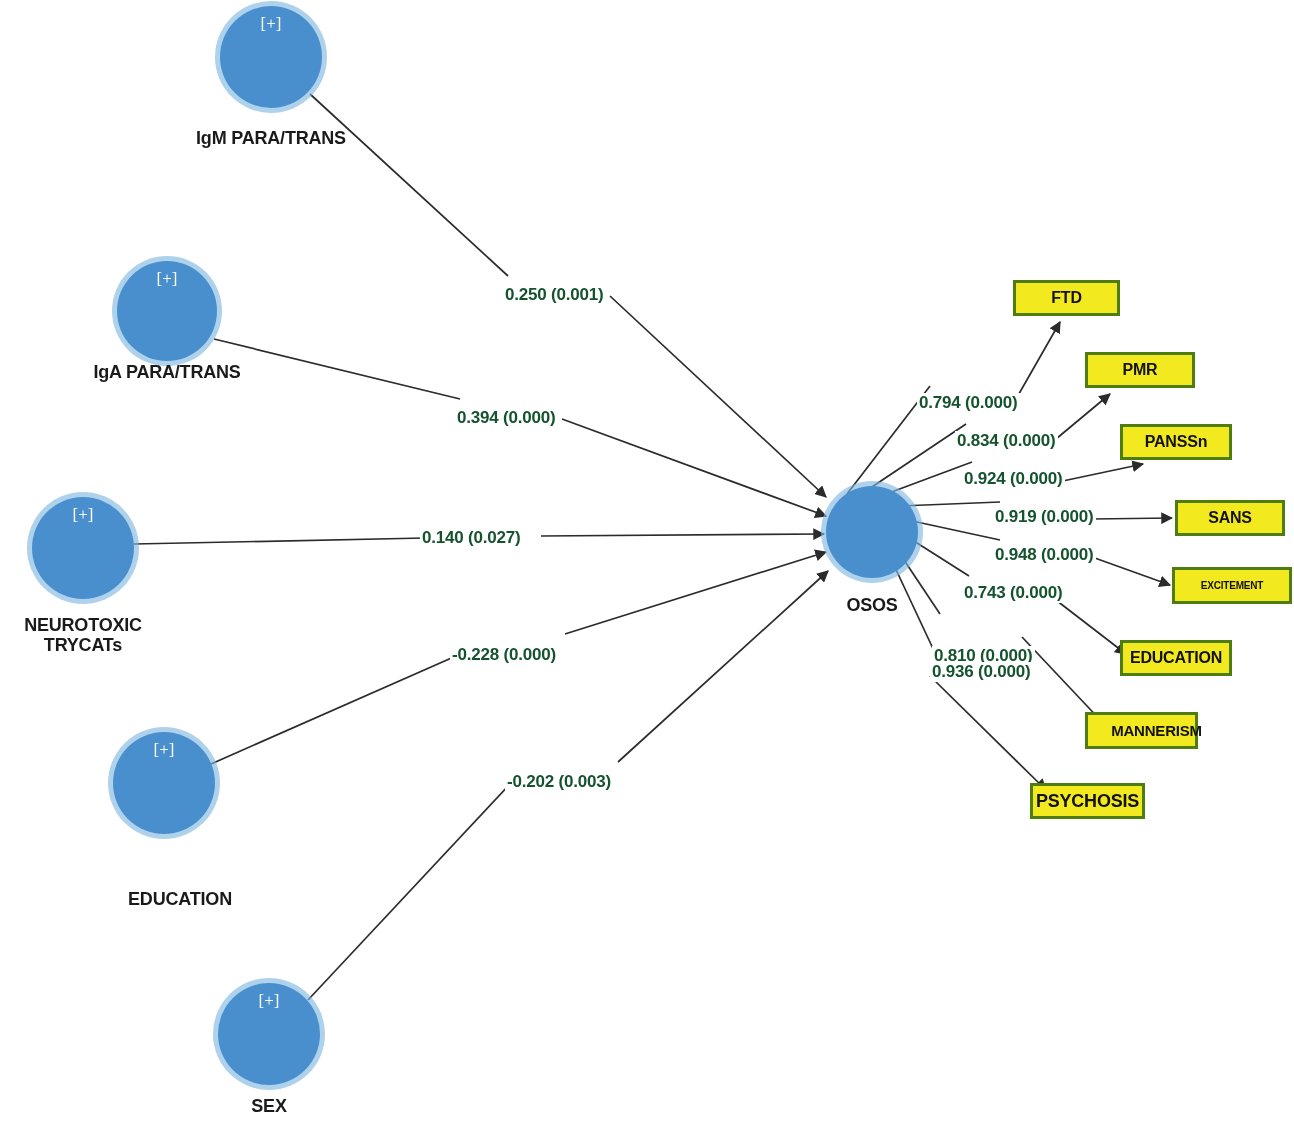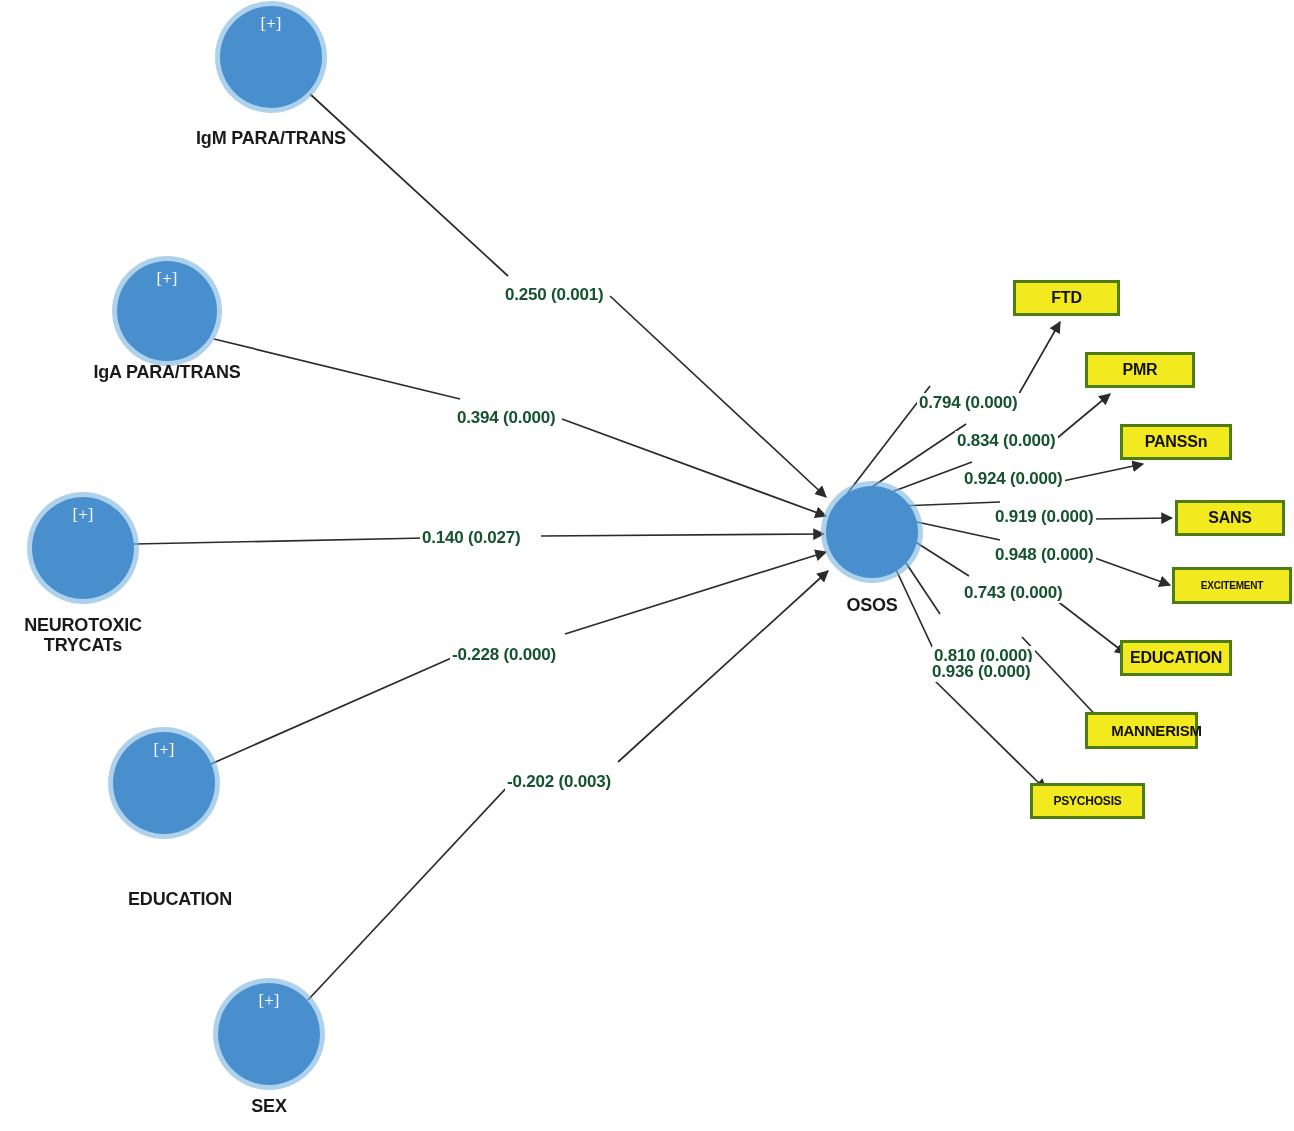--- a/index.html
+++ b/index.html
@@ -192,21 +192,21 @@
   </div>
   <div class="indicator-box" style="left:1172px; top:567px; width:120px; height:37px; font-size:10px;">
     <span>EXCITEMENT</span>
   </div>
   <div class="indicator-box" style="left:1120px; top:640px; width:112px; height:36px;">
     <span>EDUCATION</span>
   </div>
   <div class="indicator-box" style="left:1085px; top:712px; width:113px; height:37px; font-size:15px;padding-left:30px;">
     <span>MANNERISM</span>
   </div>
-  <div class="indicator-box" style="left:1030px; top:783px; width:115px; height:36px; font-size:12px;">
+  <div class="indicator-box" style="left:1030px; top:783px; width:115px; height:36px; font-size:18px;">
     <span>PSYCHOSIS</span>
   </div>
 
   <div class="edge-label" style="left:503px; top:285px;">0.250 (0.001)</div>
   <div class="edge-label" style="left:455px; top:408px;">0.394 (0.000)</div>
   <div class="edge-label" style="left:420px; top:528px;">0.140 (0.027)</div>
   <div class="edge-label" style="left:450px; top:645px;">-0.228 (0.000)</div>
   <div class="edge-label" style="left:505px; top:772px;">-0.202 (0.003)</div>
 
   <div class="edge-label" style="left:917px; top:393px;">0.794 (0.000)</div>

